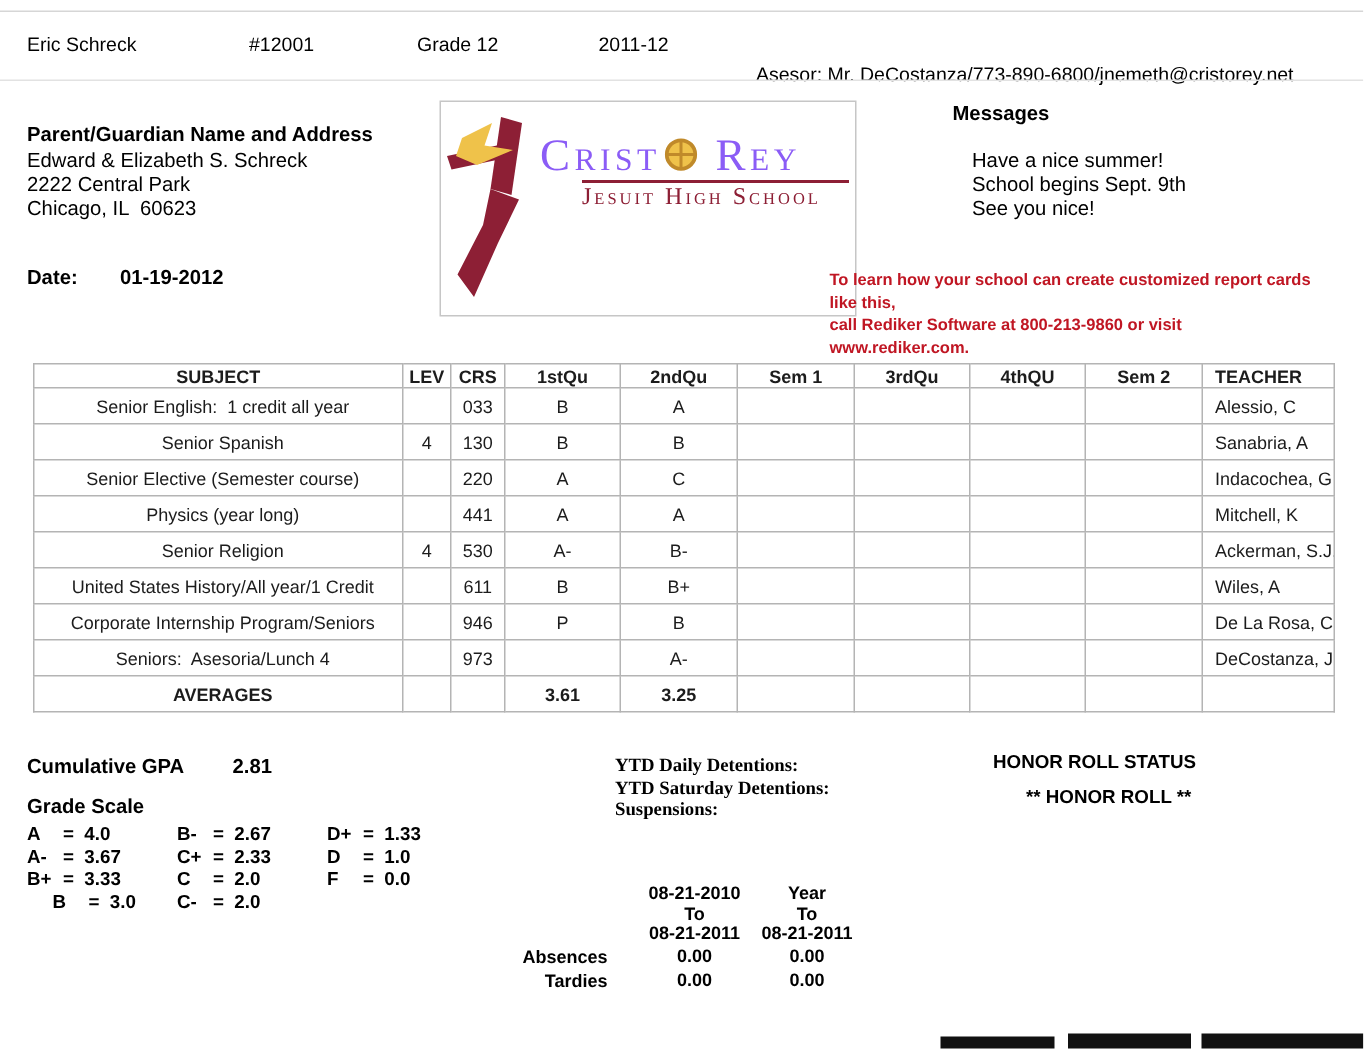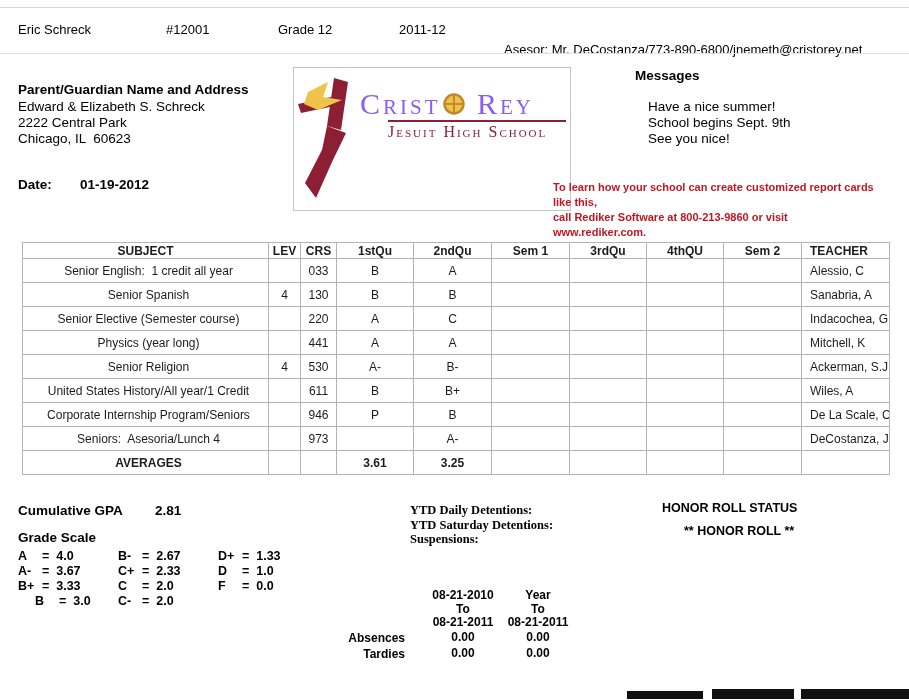--- a/index.html
+++ b/index.html
@@ -206,21 +206,21 @@
     <tr>
       <td class="subj">Corporate Internship Program/Seniors</td>
       <td></td>
       <td>946</td>
       <td>P</td>
       <td>B</td>
       <td></td>
       <td></td>
       <td></td>
       <td></td>
-      <td class="tchr">De La Scale, C</td>
+      <td class="tchr">De La Rosa, C</td>
     </tr>
     <tr>
       <td class="subj">Seniors:  Asesoria/Lunch 4</td>
       <td></td>
       <td>973</td>
       <td></td>
       <td>A-</td>
       <td></td>
       <td></td>
       <td></td>

